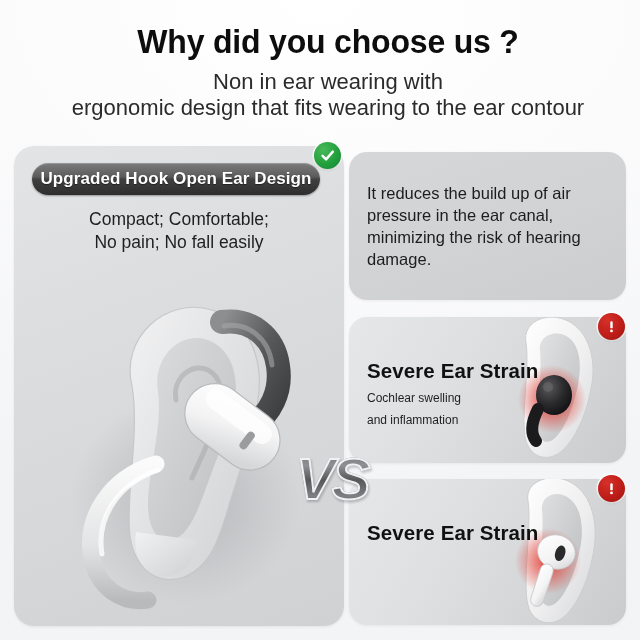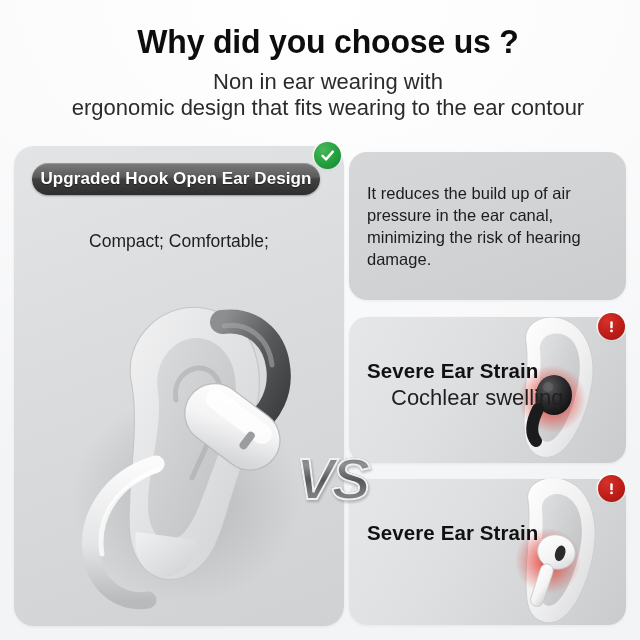--- a/index.html
+++ b/index.html
@@ -93,21 +93,20 @@
   }
   .left-lines {
     position: absolute;
     left: 0;
     top: 62px;
     width: 330px;
     text-align: center;
     color: #1f1f1f;
     font-size: 17.5px;
     line-height: 23px;
-    margin-top: 22px;
   }
   .left-lines span { display: block; }
 
   
   .ear-art {
     position: absolute;
     left: 22px;
     top: 128px;
     width: 290px;
     height: 340px;
@@ -150,24 +149,23 @@
     font-size: 20.5px;
     font-weight: 700;
     color: #111111;
     letter-spacing: 0.1px;
     text-align: right;
   }
   .cmp-sub {
     position: absolute;
     left: 18px;
     top: 70px;
-    font-size: 22px;
+    font-size: 12px;
     line-height: 22px;
     color: #1f1f1f;
-    margin-left: 24px;
   }
   .cmp-sub span { display: block; }
 
   .cmp-art {
     position: absolute;
     right: 4px;
     top: 0;
     width: 140px;
     height: 146px;
   }
@@ -233,20 +231,21 @@
   </div>
 
   <div class="panel" id="left-panel">
 
     <div class="badge-pill">
       <span class="badge-text">Upgraded Hook Open Ear Design</span>
     </div>
 
     <div class="left-lines">
       <span>Compact; Comfortable;</span>
+      <span>No pain; No fall easily</span>
     </div>
 
     <svg class="ear-art" viewBox="0 0 290 340">
       <defs>
         <linearGradient id="earG" x1="0" y1="0" x2="1" y2="1">
           <stop offset="0%" stop-color="#f2f2f3"></stop>
           <stop offset="45%" stop-color="#e2e3e4"></stop>
           <stop offset="100%" stop-color="#cfd0d2"></stop>
         </linearGradient>
         <linearGradient id="earInner" x1="0" y1="0" x2="1" y2="1">
@@ -342,20 +341,21 @@
                C92 88 84 110 74 120 C64 130 56 124 56 108
                C56 86 60 50 58 34 Z" fill="url(#ear2in)" opacity="0.9"></path>
       <ellipse cx="70" cy="82" rx="34" ry="34" fill="url(#red2)"></ellipse>
       <ellipse cx="72" cy="78" rx="18" ry="20" fill="url(#blk2)"></ellipse>
       <path d="M56 92 C50 104 48 116 54 124" fill="none" stroke="#1b1b1d" stroke-width="12" stroke-linecap="round"></path>
       <ellipse cx="66" cy="70" rx="5" ry="5" fill="#6d6d70" opacity="0.5"></ellipse>
     </svg>
     <div class="cmp-title">Severe Ear Strain</div>
     <div class="cmp-sub">
       <span>Cochlear swelling</span>
+      <span>and inflammation</span>
     </div>
   </div>
 
   <div class="status-icon warn-icon">
     <svg width="17" height="17" viewBox="0 0 24 24" aria-hidden="true">
       <rect x="10.3" y="4.6" width="3.4" height="10" rx="1.7" fill="#ffffff"></rect>
       <circle cx="12" cy="18.2" r="2" fill="#ffffff"></circle>
     </svg>
   </div>
 

